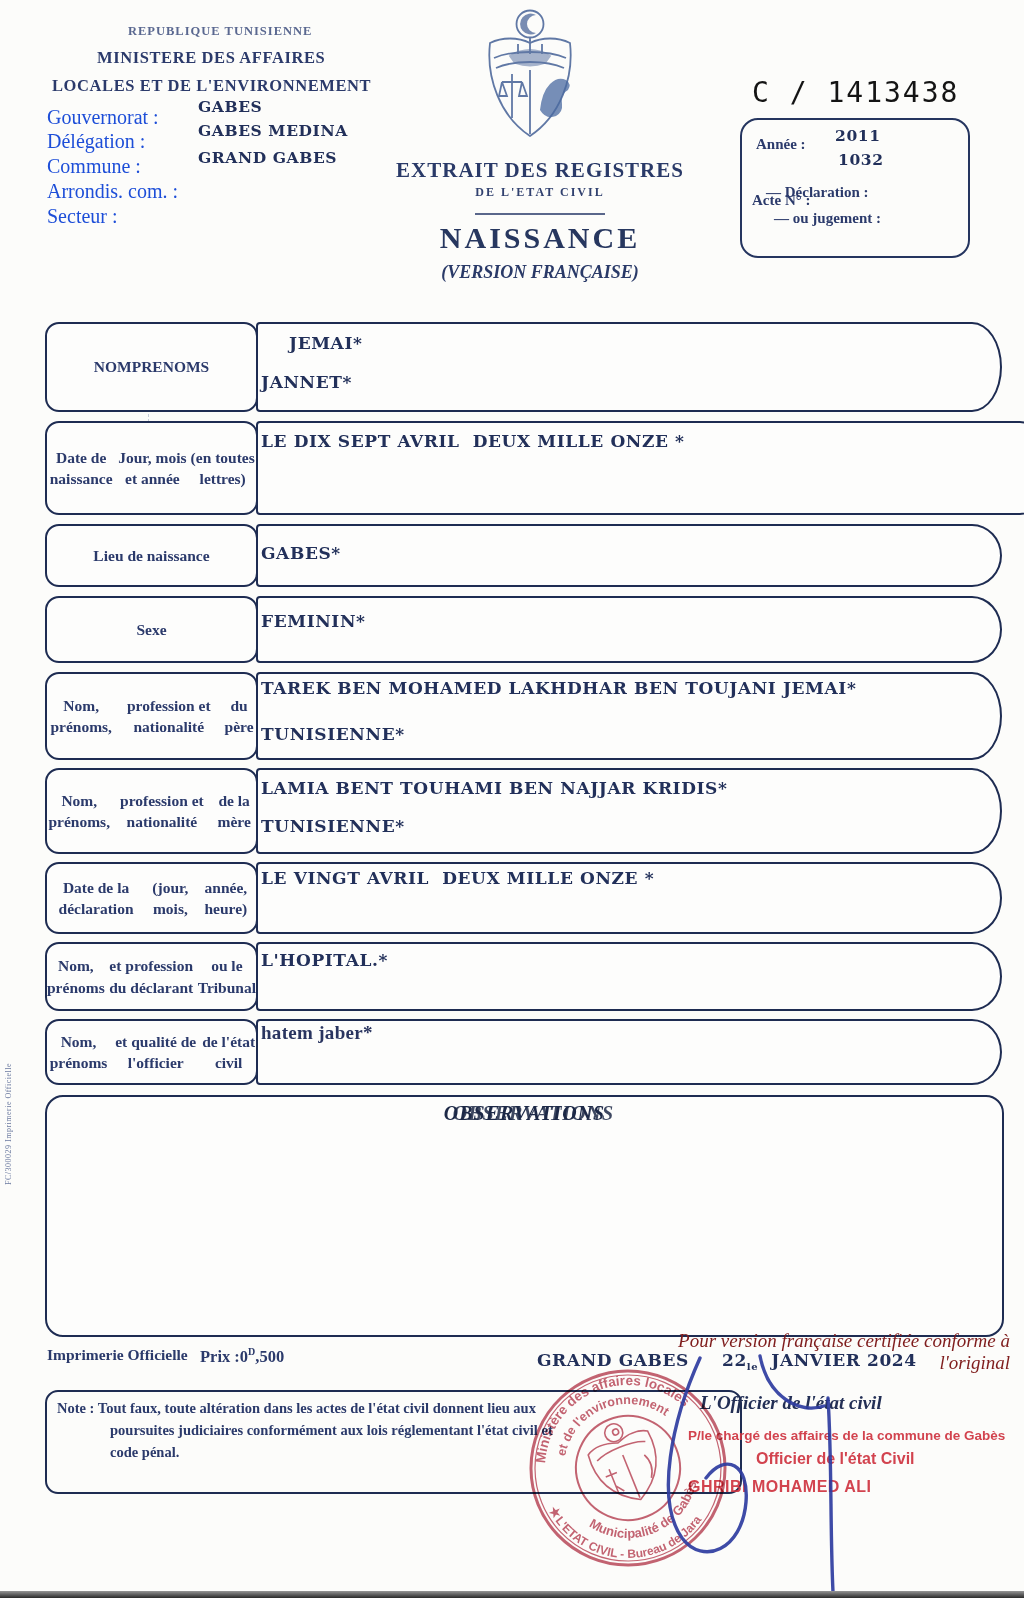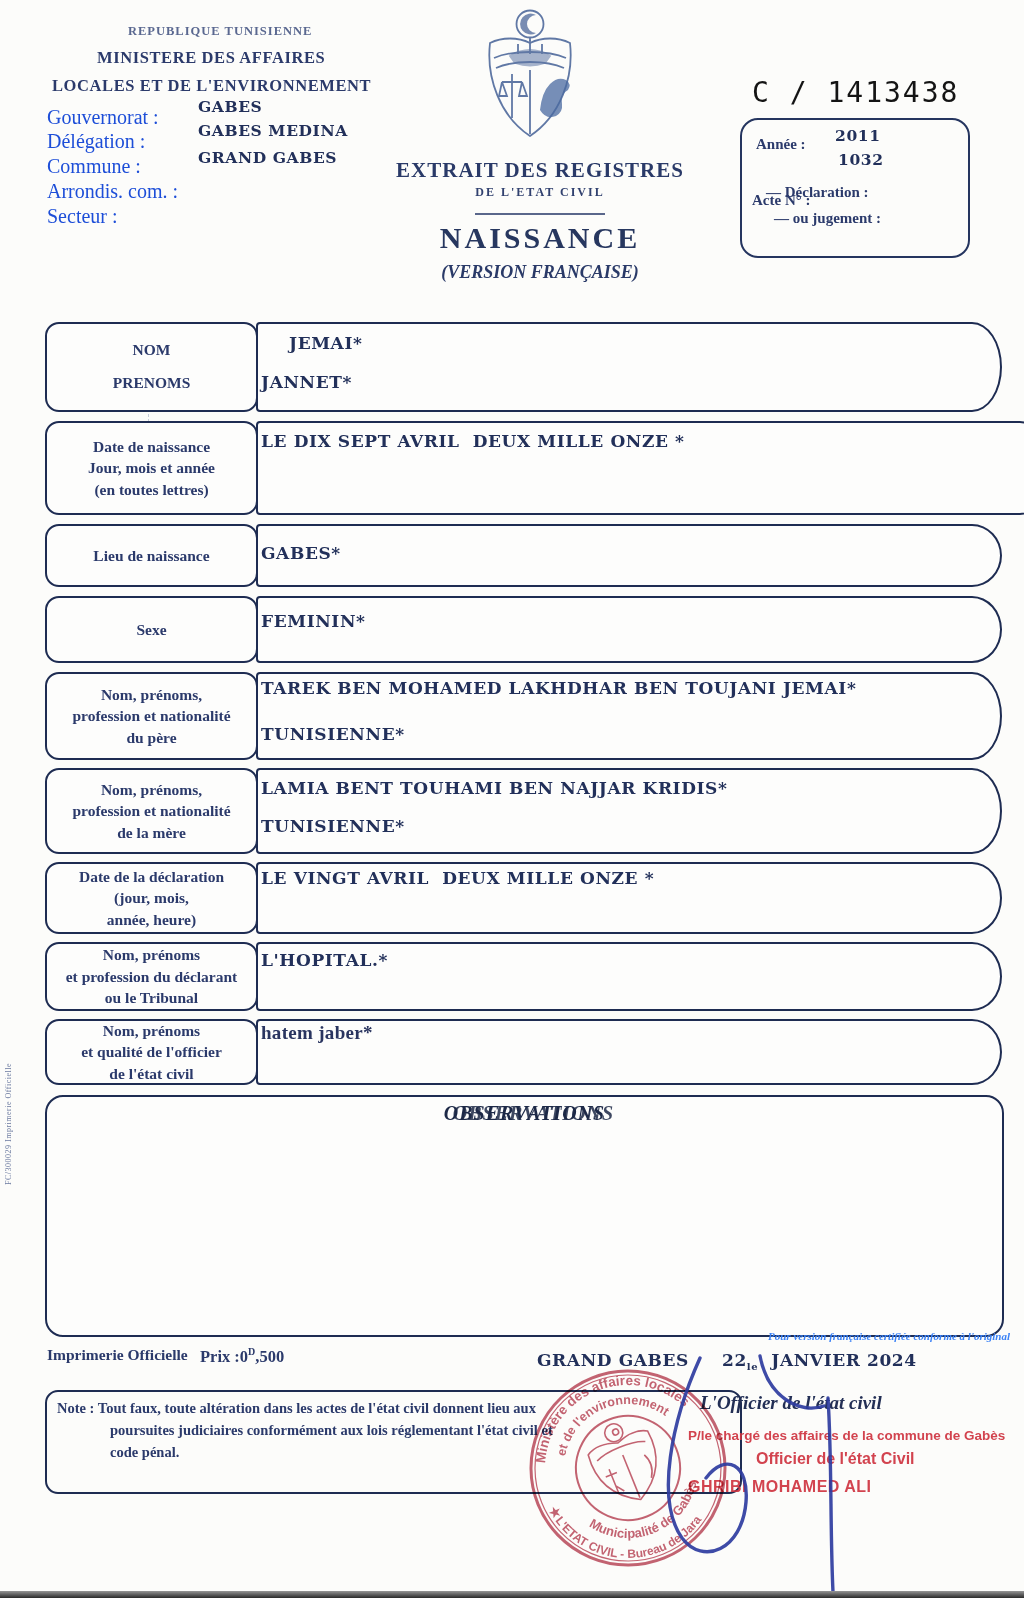--- a/index.html
+++ b/index.html
@@ -23,38 +23,38 @@
   
   .serial{position:absolute;font-family:"DejaVu Sans Mono", monospace;font-weight:normal;font-size:28px;letter-spacing:2px;color:#141414;}
   .refbox{position:absolute;border:2.5px solid #25355f;border-radius:18px;}
   .reflab{position:absolute;font-weight:bold;font-size:15px;color:#2b3a6b;}
   .refval{position:absolute;font-size:15.5px;}
   
   .row{position:absolute;left:45px;width:957px;}
   .row-label{
     position:absolute;left:0;top:0;bottom:0;width:209px;
     border:2.5px solid #1e2c52;border-radius:14px;background:#fdfdfc;
-    display:flex;flex-direction:column;justify-content:center;align-items:center;
+    display:flex;flex-direction:row;justify-content:center;align-items:center;
     text-align:center;font-weight:bold;font-size:15.5px;line-height:1.38;color:#2b3a6b;
   }
   .row-label.wide span{line-height:2.1;}
   .row-value{
     position:absolute;left:211px;right:0;top:0;bottom:0;
     border:2.5px solid #1e2c52;background:#fdfdfc;
     border-radius:4px 30px 30px 4px / 4px 50% 50% 4px;
   }
   .v-line{position:absolute;left:3px;font-size:17px;white-space:pre;}
   .v-hand{font-family:"Liberation Serif", serif;font-weight:bold;letter-spacing:.3px;font-size:19px;color:#2a3560;}
   
   .obsbox{position:absolute;left:45px;top:1095px;width:955px;height:238px;border:2.5px solid #1e2c52;border-radius:18px;background:#fdfdfc;}
   .obs-title{position:absolute;left:0;right:0;top:5px;text-align:center;font-weight:bold;font-style:italic;font-size:20px;letter-spacing:1px;color:#1d2947;}
   .obs-title .ghost{position:absolute;left:50%;transform:translateX(-50%) translateX(9px);top:0;opacity:.85;}
   
   .foot-bold{position:absolute;font-weight:bold;font-size:15.5px;color:#2b3a6b;}
-  .cert{position:absolute;font-weight:bold;font-style:italic;font-size:11px;color:#3b82f6;}
+  .cert{position:absolute;font-weight:normal;font-style:italic;font-size:19px;color:#7f1d1d;}
   .notebox{position:absolute;left:45px;top:1390px;width:693px;height:100px;border:2.5px solid #1e2c52;border-radius:13px;}
   .note-line{position:absolute;font-weight:bold;font-size:14.5px;color:#2b3a6b;white-space:pre;}
   .officier-t{position:absolute;font-weight:bold;font-style:italic;font-size:19px;color:#232f55;}
   .red{color:#cf3440;}
   .redtxt{position:absolute;font-family:"Liberation Sans", sans-serif;font-weight:bold;opacity:.92;}
   .side-code{position:absolute;left:4px;top:1185px;transform:rotate(-90deg);transform-origin:left top;font-size:8px;letter-spacing:.5px;color:#6b7aa0;}
   .artifact-line{position:absolute;left:148px;top:334px;height:158px;border-left:1.5px dashed #9aa7c0;opacity:.55;}
   .bottom-bar{position:absolute;left:0;right:0;bottom:0;height:7px;background:linear-gradient(#969696,#2a2a2a);}
   .stamp{position:absolute;left:518px;top:1358px;mix-blend-mode:multiply;opacity:.9;}
   .sig{position:absolute;left:600px;top:1340px;pointer-events:none;}

